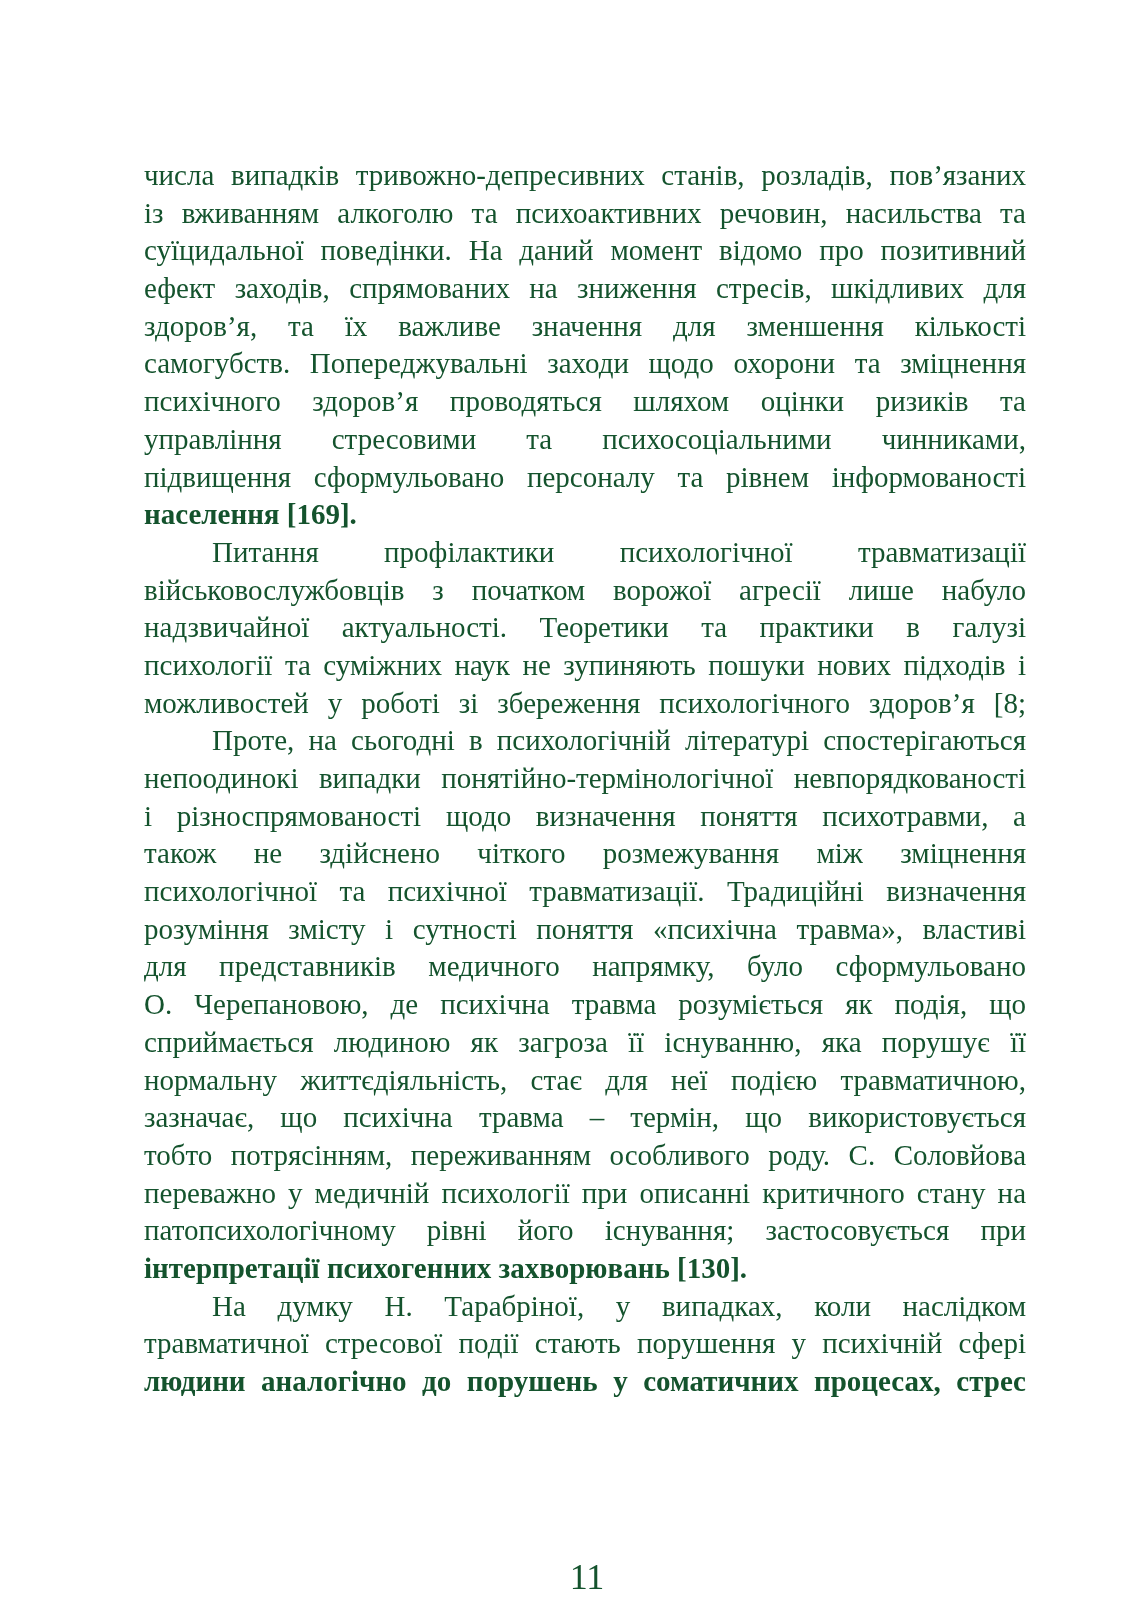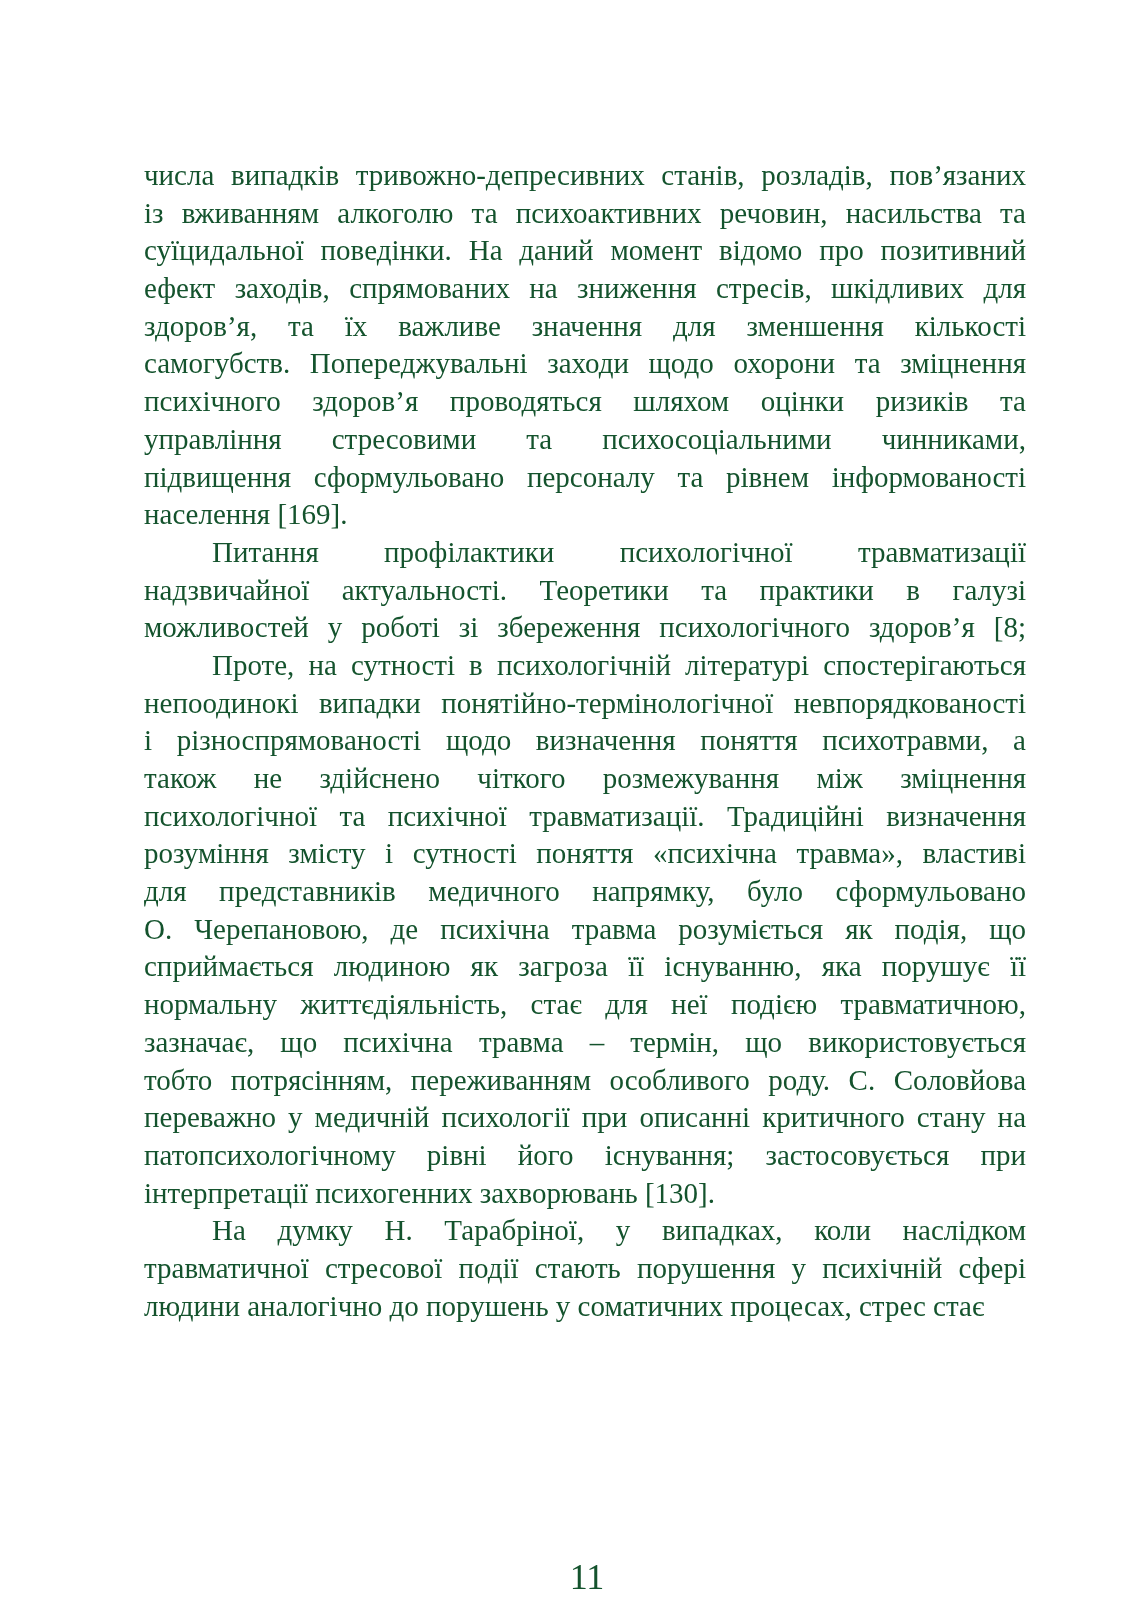--- a/index.html
+++ b/index.html
@@ -34,20 +34,21 @@
     text-align-last: justify;
     height: 37.7px;
     overflow: hidden;
     white-space: normal;
   }
   .line.indent {
     text-indent: 68px;
   }
   .line.para-end {
     text-align-last: left;
+    font-weight: bold;
   }
   .page-number {
     position: absolute;
     top: 1558px;
     left: 0;
     width: 100%;
     text-align: center;
     font-size: 36px;
     line-height: 38px;
   }
@@ -64,25 +65,27 @@
         <div class="line">ефект заходів, спрямованих на зниження стресів, шкідливих для</div>
         <div class="line">здоров’я, та їх важливе значення для зменшення кількості</div>
         <div class="line">самогубств. Попереджувальні заходи щодо охорони та зміцнення</div>
         <div class="line">психічного здоров’я проводяться шляхом оцінки ризиків та</div>
         <div class="line">управління стресовими та психосоціальними чинниками,</div>
         <div class="line">підвищення сформульовано персоналу та рівнем інформованості</div>
         <div class="line para-end">населення [169].</div>
       </div>
       <div class="paragraph">
         <div class="line indent">Питання профілактики психологічної травматизації</div>
+        <div class="line">військовослужбовців з початком ворожої агресії лише набуло</div>
         <div class="line">надзвичайної актуальності. Теоретики та практики в галузі</div>
+        <div class="line">психології та суміжних наук не зупиняють пошуки нових підходів і</div>
         <div class="line">можливостей у роботі зі збереження психологічного здоров’я [8;</div>
       </div>
       <div class="paragraph">
-        <div class="line indent">Проте, на сутності в психологічній літературі спостерігаються</div>
+        <div class="line indent">Проте, на сьогодні в психологічній літературі спостерігаються</div>
         <div class="line">непоодинокі випадки понятійно-термінологічної невпорядкованості</div>
         <div class="line">і різноспрямованості щодо визначення поняття психотравми, а</div>
         <div class="line">також не здійснено чіткого розмежування між зміцнення</div>
         <div class="line">психологічної та психічної травматизації. Традиційні визначення</div>
         <div class="line">розуміння змісту і сутності поняття «психічна травма», властиві</div>
         <div class="line">для представників медичного напрямку, було сформульовано</div>
         <div class="line">О. Черепановою, де психічна травма розуміється як подія, що</div>
         <div class="line">сприймається людиною як загроза її існуванню, яка порушує її</div>
         <div class="line">нормальну життєдіяльність, стає для неї подією травматичною,</div>
         <div class="line">зазначає, що психічна травма – термін, що використовується</div>

